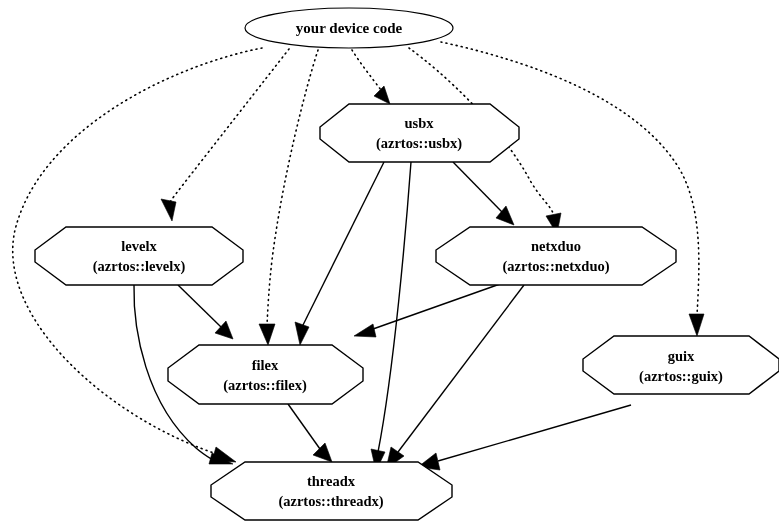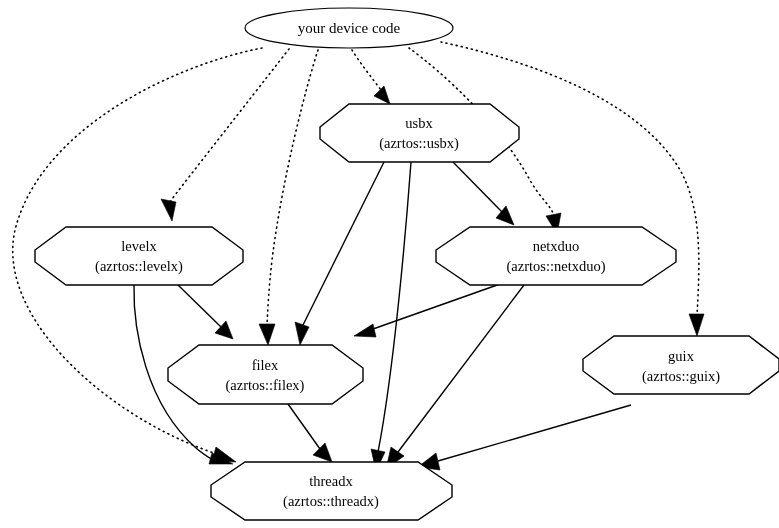--- a/index.html
+++ b/index.html
@@ -9,20 +9,21 @@
   }
   body {
     font-family: "Liberation Serif", "DejaVu Serif", serif;
   }
   #diagram-root {
     position: relative;
     width: 779px;
     height: 528px;
     background: #ffffff;
     overflow: hidden;
+    font-weight: bold;
   }
   svg#graph-canvas {
     position: absolute;
     left: 0;
     top: 0;
     width: 779px;
     height: 528px;
     display: block;
   }
   .node-shape {

